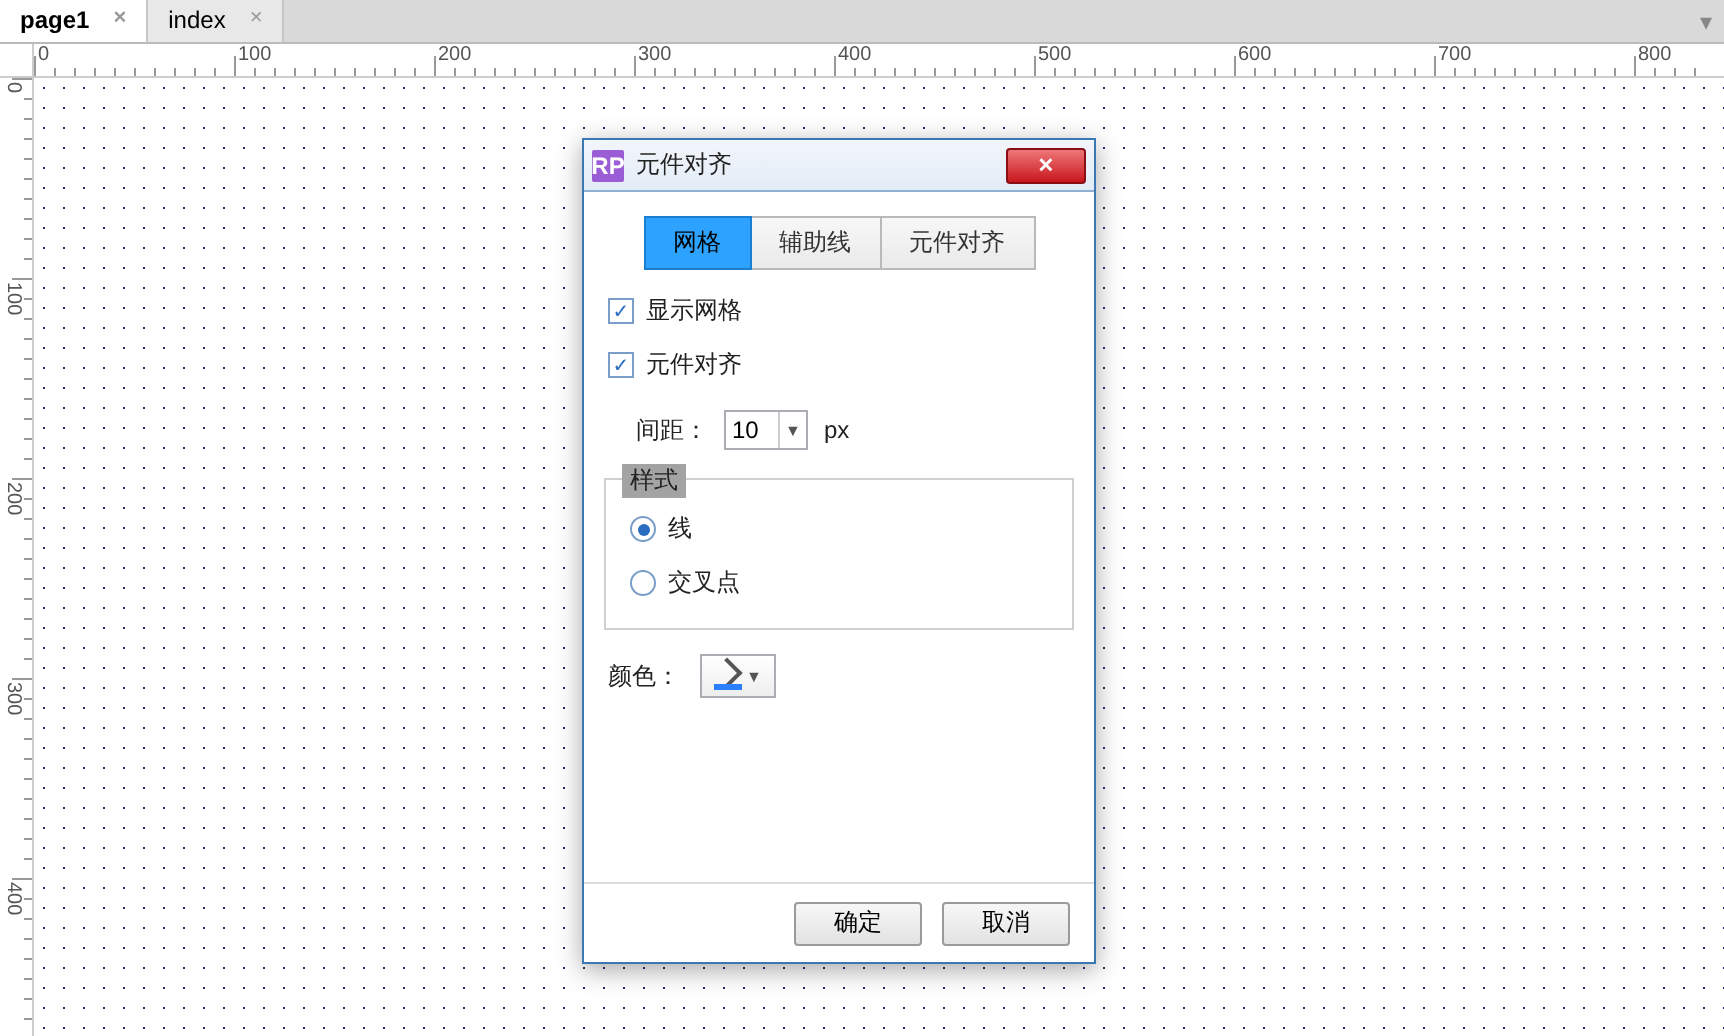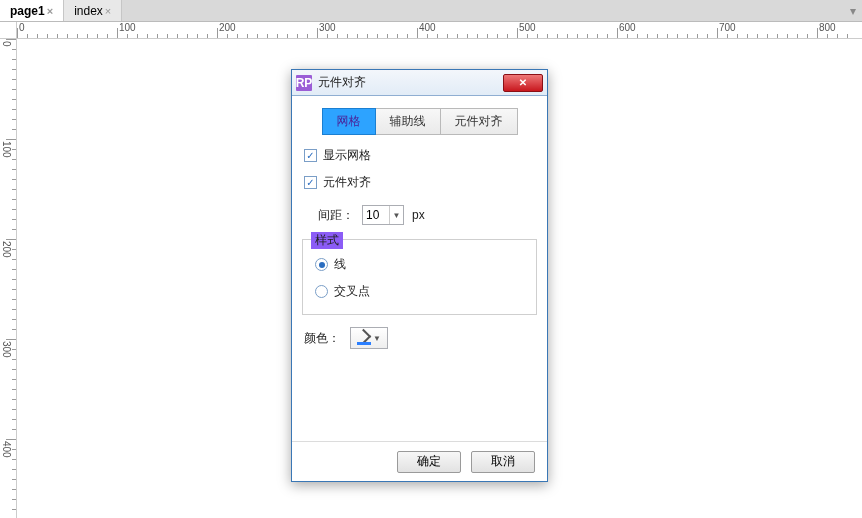--- a/index.html
+++ b/index.html
@@ -1,20 +1,20 @@
 <!DOCTYPE html>
 <html><head>
 <meta charset="utf-8">
 <style>
 * { box-sizing: border-box; margin: 0; padding: 0; font-family: "Microsoft YaHei", Arial, sans-serif; font-size: 12px; }
 body { background: #fff; width: 862px; height: 518px; overflow: hidden; position: relative; }
 
 
 .tabbar { height: 22px; background: #d9d9d9; display: flex; border-bottom: 1px solid #bbb; }
-.tab { padding: 3px 10px; background: #e8e8e8; border-right: 1px solid #c6c6c6; display: flex; align-items: center; gap: 2px; cursor: default; }
+.tab { padding: 3px 10px; background: #e8e8e8; border-right: 1px solid #c6c6c6; display: flex; align-items: flex-start; gap: 12px; cursor: default; }
 .tab.active { background: #fff; font-weight: bold; }
 .tab-close { color: #999; font-size: 11px; }
 .tabbar-spacer { flex: 1; }
 .tabbar-dropdown { width: 18px; display: flex; align-items: center; justify-content: center; color: #888; }
 
 
 .hruler { position: absolute; top: 22px; left: 17px; right: 0; height: 17px; background: #fff; border-bottom: 1px solid #ccc; }
 .vruler { position: absolute; top: 39px; left: 0; width: 17px; bottom: 0; background: #fff; border-right: 1px solid #ccc; }
 .ruler-corner { position: absolute; top: 22px; left: 0; width: 17px; height: 17px; background: #fff; border-right: 1px solid #ccc; border-bottom: 1px solid #ccc; }
 .htick { position: absolute; bottom: 0; width: 1px; background: #999; }
@@ -33,33 +33,33 @@
 .dialog { position: absolute; left: 291px; top: 69px; width: 257px; height: 413px; background: #fff; border: 1px solid #3a77b5; box-shadow: 0 3px 12px rgba(0,0,0,0.35); display: flex; flex-direction: column; }
 .titlebar { height: 26px; background: linear-gradient(#f3f6fb,#e2ecf7); border-bottom: 1px solid #8faed2; display: flex; align-items: center; padding: 0 4px; }
 .rp-icon { width: 16px; height: 16px; background: #9b5dd6; display: flex; align-items: center; justify-content: center; color: #fff; font-size: 8px; font-weight: bold; border-radius: 1px; margin-right: 6px; }
 .titlebar-title { flex: 1; color: #222; }
 .closebtn { width: 40px; height: 18px; background: linear-gradient(#e77,#c8171e); border: 1px solid #8a0f15; border-radius: 2px; display: flex; align-items: center; justify-content: center; color: #fff; font-weight: bold; font-size: 10px; cursor: default; }
 
 .dbody { padding: 8px 10px 0 10px; flex: 1; position: relative; }
 .tabs2 { display: flex; margin: 4px auto 12px auto; width: fit-content; }
 .tab2 { padding: 4px 14px; background: linear-gradient(#f7f7f7,#eaeaea); border: 1px solid #b9b9b9; margin-left: -1px; color: #333; cursor: default; }
 .tab2:first-child { margin-left: 0; }
-.tab2.active { background: #2da3ff; color: #4c1d95; border-color: #1b7fd1; z-index: 1; position: relative; }
+.tab2.active { background: #2da3ff; color: #000000; border-color: #1b7fd1; z-index: 1; position: relative; }
 
 .row { display: flex; align-items: center; margin: 6px 0 10px 2px; gap: 6px; }
 .cb { width: 13px; height: 13px; border: 1px solid #7a9ec7; background: #fff; display: inline-flex; align-items: center; justify-content: center; font-size: 10px; color: #2a6dc0; }
 .label { color: #222; }
 
 .spacing-row { display: flex; align-items: center; margin: 14px 0 14px 16px; gap: 8px; }
 .numfield { width: 42px; height: 20px; border: 1px solid #abadb3; display: flex; align-items: center; }
 .numfield input { border: none; width: 26px; padding: 0 3px; font-size: 12px; outline: none; }
 .numfield .dd { width: 14px; height: 18px; border-left: 1px solid #ccc; display: flex; align-items: center; justify-content: center; font-size: 8px; color: #555; }
 
 .fieldset { border: 1px solid #cfcfcf; padding: 10px 10px 12px 10px; margin: 6px 0 12px 0; position: relative; }
-.legend { position: absolute; top: -8px; left: 8px; background: #8b5cf6; padding: 0 4px; color: #222; }
+.legend { position: absolute; top: -8px; left: 8px; background: #a3a3a3; padding: 0 4px; color: #222; }
 .radio { width: 13px; height: 13px; border: 1px solid #7a9ec7; border-radius: 50%; display: inline-flex; align-items: center; justify-content: center; }
 .radio .dot { width: 6px; height: 6px; background: #2a6dc0; border-radius: 50%; }
 
 .color-row { display: flex; align-items: center; gap: 10px; margin: 4px 0 0 2px; }
 .colorbtn { width: 38px; height: 22px; border: 1px solid #abadb3; background: linear-gradient(#fff,#eee); display: flex; align-items: center; justify-content: center; gap: 2px; }
 .pen-icon { width: 14px; height: 14px; position: relative; }
 .pen-icon::before { content: ""; position: absolute; left: 1px; top: 0; width: 9px; height: 9px; border-top: 2px solid #555; border-right: 2px solid #555; transform: rotate(45deg); }
 .pen-icon::after { content: ""; position: absolute; left: 0; bottom: 0; width: 14px; height: 3px; background: #2b7fff; }
 .colorbtn .dd2 { font-size: 8px; color: #555; }
 

